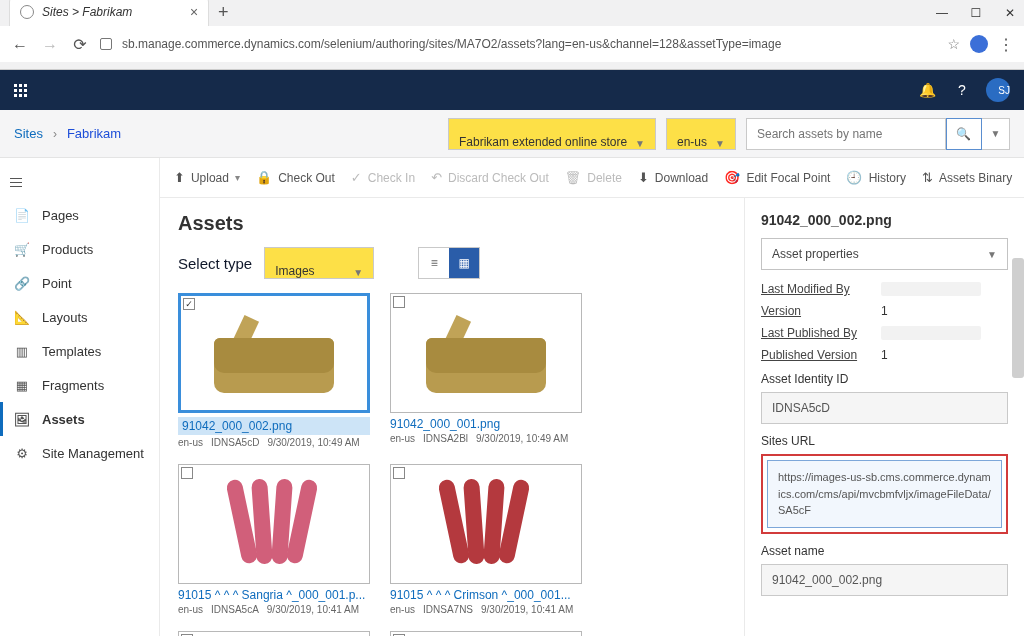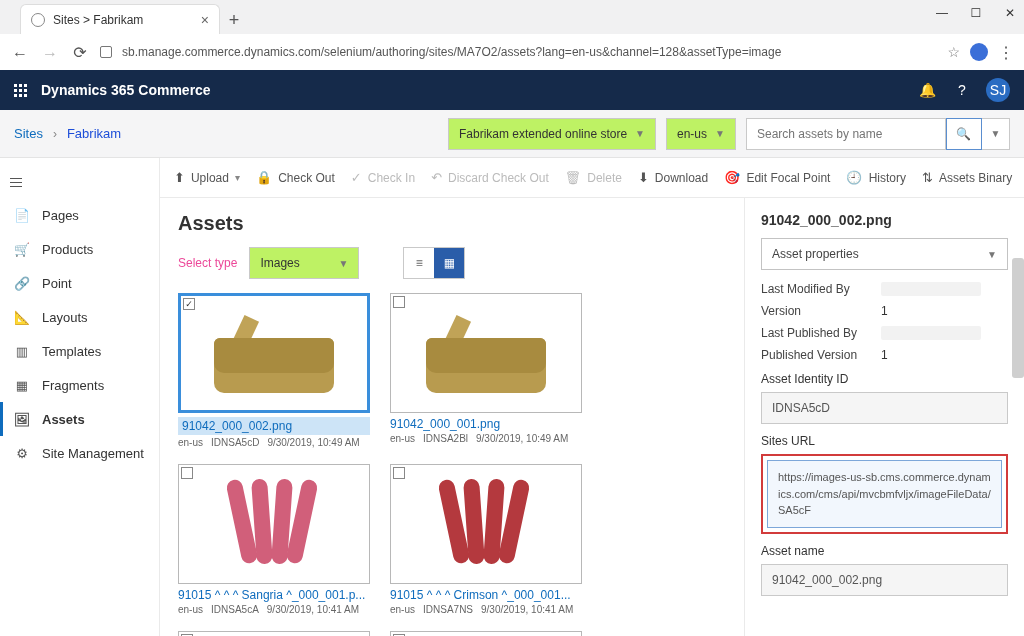--- a/index.html
+++ b/index.html
@@ -1,20 +1,20 @@
 <!DOCTYPE html>
 <html><head>
 <meta charset="utf-8">
 <style>
   * { box-sizing: border-box; margin: 0; padding: 0; font-family: "Segoe UI", Arial, sans-serif; }
   body { width: 1024px; height: 636px; overflow: hidden; background: #fff; font-size: 12px; color: #333; }
 
   
   .browser-chrome { height: 70px; background: #f1f1f2; border-bottom: 1px solid #ccc; }
-  .tab-row { height: 34px; display: flex; align-items: flex-end; padding-left: 20px; }
+  .tab-row { height: 26px; display: flex; align-items: flex-end; padding-left: 9px; font-style: italic; }
   .tab { display: flex; align-items: center; gap: 8px; background: #fff; height: 30px; padding: 0 10px; border-radius: 6px 6px 0 0; min-width: 200px; font-size: 12px; color: #333; border: 1px solid #ddd; border-bottom: none; }
   .tab .globe { width: 14px; height: 14px; border: 1px solid #888; border-radius: 50%; position: relative; }
   .tab .close { margin-left: auto; font-size: 14px; color: #666; }
   .new-tab { width: 28px; height: 28px; display: flex; align-items: center; justify-content: center; font-size: 18px; color: #555; }
   .win-controls { position: absolute; right: 6px; top: 6px; display: flex; gap: 18px; font-size: 12px; color: #333; }
   .win-controls span { width: 16px; text-align: center; }
 
   .addr-row { height: 36px; display: flex; align-items: center; padding: 0 10px; gap: 10px; background: #fff; }
   .nav-btn { width: 20px; height: 20px; display: flex; align-items: center; justify-content: center; color: #555; font-size: 16px; }
   .lock { width: 12px; height: 12px; border: 1px solid #777; border-radius: 2px; position: relative; }
@@ -23,29 +23,29 @@
   .avatar-small { width: 18px; height: 18px; border-radius: 50%; background: #3b6fd8; }
   .menu-dots { font-size: 16px; color: #555; }
 
   
   .app-header { height: 40px; background: #152a4a; color: #fff; display: flex; align-items: center; padding: 0 14px; gap: 14px; }
   .app-header .waffle { display: grid; grid-template-columns: repeat(3,3px); grid-template-rows: repeat(3,3px); gap: 2px; }
   .app-header .waffle span { background: #fff; }
   .app-title { font-size: 14px; font-weight: 600; }
   .hdr-spacer { flex: 1; }
   .hdr-icon { width: 20px; text-align: center; font-size: 14px; }
-  .hdr-avatar { width: 24px; height: 24px; border-radius: 50%; background: #2a6cc2; display: flex; align-items: center; justify-content: center; font-size: 14px; }
+  .hdr-avatar { width: 24px; height: 24px; border-radius: 50%; background: #2a6cc2; display: flex; align-items: center; justify-content: flex-end; font-size: 10px; }
 
   
   .crumb-row { height: 48px; background: #f5f5f6; border-bottom: 1px solid #e4e4e4; display: flex; align-items: center; padding: 0 14px; gap: 10px; }
   .crumb { color: #0F6CBD; font-size: 13px; }
   .crumb.current { color: #1d4ed8; }
   .crumb-sep { color: #888; }
   .crumb-spacer { flex: 1; }
-  .select-box { height: 32px; border: 1px solid #c9c9c9; background: #bef264; display: flex; align-items: center; padding: 0 10px; font-size: 12px; color: #333; gap: 8px; }
+  .select-box { height: 32px; border: 1px solid #c9c9c9; background: #fde047; display: flex; align-items: flex-end; padding: 0 10px; font-size: 12px; color: #333; gap: 8px; }
   .select-box .caret { color: #777; font-size: 10px; }
   .search-group { display: flex; border-radius: 6px; }
   .search-input { height: 32px; width: 200px; border: 1px solid #c9c9c9; padding: 0 10px; font-size: 12px; }
   .search-btn { height: 32px; width: 36px; border: 1px solid #5a8ed0; color: #2a6cc2; background: #fff; display: flex; align-items: center; justify-content: center; }
   .search-caret { height: 32px; width: 28px; border: 1px solid #c9c9c9; border-left: none; background: #fff; display: flex; align-items: center; justify-content: center; color: #777; font-size: 10px; }
 
   
   .main { display: flex; height: calc(636px - 70px - 40px - 48px); }
 
   
@@ -61,21 +61,21 @@
   .toolbar { height: 40px; border-bottom: 1px solid #eaeaea; display: flex; align-items: center; gap: 16px; padding: 0 14px; font-size: 12px; color: #555; overflow: hidden; white-space: nowrap; }
   .tb-item { display: flex; align-items: center; gap: 6px; }
   .tb-item.disabled { color: #bbb; }
   .tb-icon { font-size: 13px; }
 
   .page-body { flex: 1; display: flex; overflow: hidden; }
 
   .assets-col { flex: 1; padding: 14px 18px; overflow: auto; }
   .assets-title { font-size: 20px; font-weight: 600; margin-bottom: 12px; }
   .type-row { display: flex; align-items: center; gap: 12px; margin-bottom: 14px; }
-  .type-label { font-size: 12px; color: #ec4899; }
+  .type-label { font-size: 15px; color: #0f172a; }
   .view-toggle { display: flex; border: 1px solid #c9c9c9; }
   .view-toggle div { width: 30px; height: 30px; display: flex; align-items: center; justify-content: center; }
   .view-toggle .grid-on { background: #2a5da9; color: #fff; }
   .view-toggle .list-off { color: #666; }
 
   .asset-grid { display: grid; grid-template-columns: repeat(2, 192px); gap: 16px 20px; }
   .asset-card { width: 192px; }
   .asset-thumb { width: 192px; height: 120px; border: 1px solid #b8b8b8; position: relative; background: #fff; display: flex; align-items: center; justify-content: center; }
   .asset-card.selected .asset-thumb { border: 3px solid #3a8edb; }
   .asset-check { position: absolute; top: 2px; left: 2px; width: 12px; height: 12px; border: 1px solid #888; background: #fff; font-size: 9px; line-height: 10px; text-align: center; }
@@ -99,21 +99,21 @@
   .scarf .f3 { left: 60px; transform: rotate(4deg); }
   .scarf .f4 { left: 80px; transform: rotate(12deg); }
 
   
   .props { width: 280px; border-left: 1px solid #eaeaea; padding: 14px 16px; overflow: auto; position: relative; }
   .props-scroll { position: absolute; right: 0; top: 60px; width: 12px; height: 120px; background: #cfcfcf; border-radius: 3px; }
   .props-title { font-size: 14px; font-weight: 600; margin-bottom: 10px; }
   .props-drop { border: 1px solid #c3c3c3; height: 32px; display: flex; align-items: center; padding: 0 10px; font-size: 12px; color: #444; margin-bottom: 12px; }
   .props-drop .caret { margin-left: auto; font-size: 10px; color: #777; }
   .kv { display: flex; margin-bottom: 8px; font-size: 12px; }
-  .kv .k { width: 120px; color: #444; }
+  .kv .k { width: 120px; color: #444; text-decoration: underline; }
   .kv .v { color: #333; }
   .blur { background: #f2f2f2; height: 14px; width: 100px; border-radius: 2px; }
   .field-label { font-size: 12px; color: #333; margin-top: 10px; margin-bottom: 6px; }
   .ro-box { border: 1px solid #c9c9c9; background: #f5f5f5; padding: 8px 10px; font-size: 12px; color: #555; }
   .url-box { border: 2px solid #d23b3b; padding: 4px; }
   .url-inner { border: 1px solid #7da7d9; background: #f2f7fd; padding: 8px 10px; font-size: 11px; color: #555; line-height: 1.5; word-break: break-all; }
 </style>
 </head>
 <body>
 
@@ -148,21 +148,20 @@
     <span></span>
       <span></span>
       <span></span>
       <span></span>
       <span></span>
       <span></span>
       <span></span>
       <span></span>
       <span></span>
   </div>
-  <div class="app-title">Dynamics 365 Commerce</div>
   <div class="hdr-spacer"></div>
   <div class="hdr-icon">🔔</div>
   <div class="hdr-icon">?</div>
   <div class="hdr-avatar">
       <span>SJ</span>
     </div>
 </div>
 
 <div class="crumb-row">
   <span class="crumb">Sites</span>

